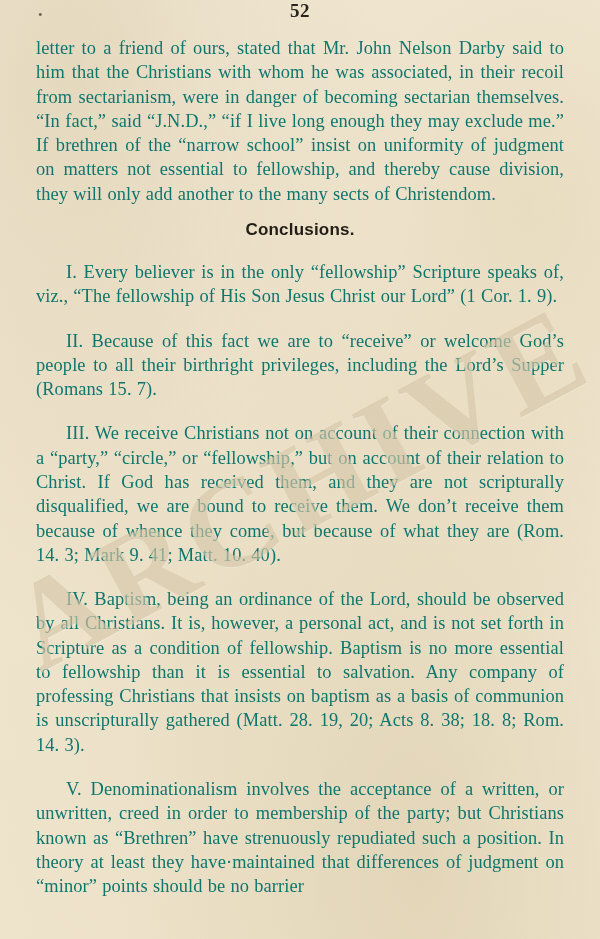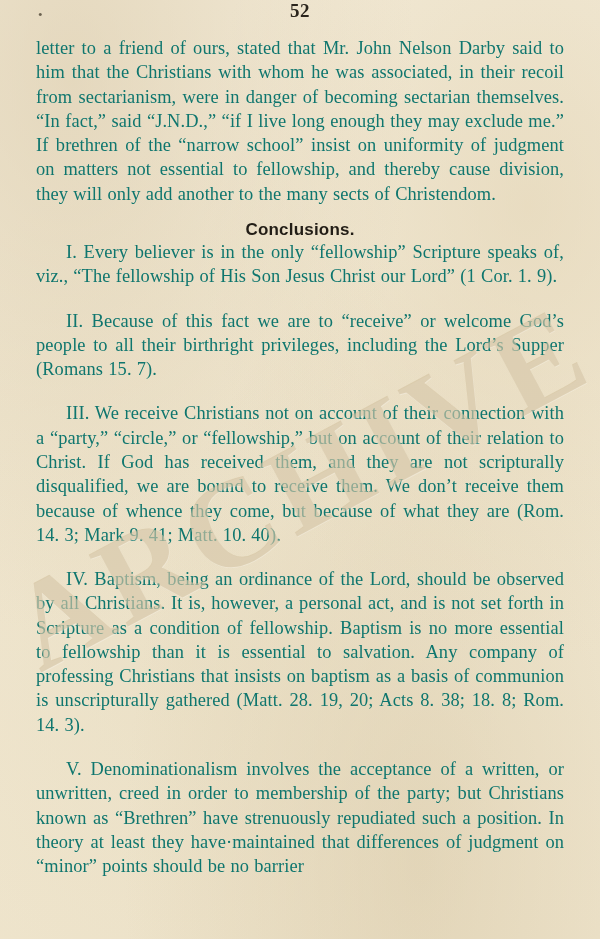--- a/index.html
+++ b/index.html
@@ -82,21 +82,21 @@
     margin-top: 20px;
   }
   p.indent {
     text-indent: 30px;
   }
   h2.section-heading {
     font-family: "Liberation Sans", sans-serif;
     font-size: 17px;
     font-weight: 700;
     text-align: center;
-    margin: 14px 0 0 0;
+    margin: 14px 0 20px 0;
     color: #221d16;
     letter-spacing: 0.2px;
   }
   .last-para {
     margin-top: 14px;
     font-family: Liberation Serif, serif;
   }
 </style>
 </head>
 <body>

